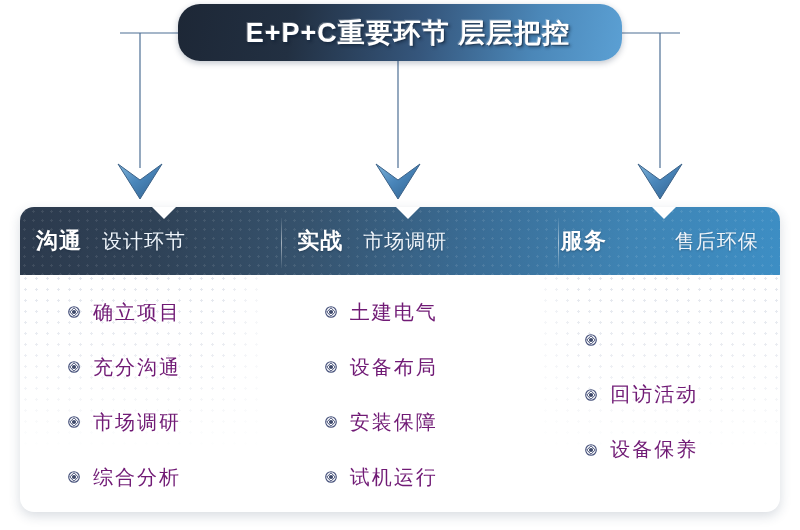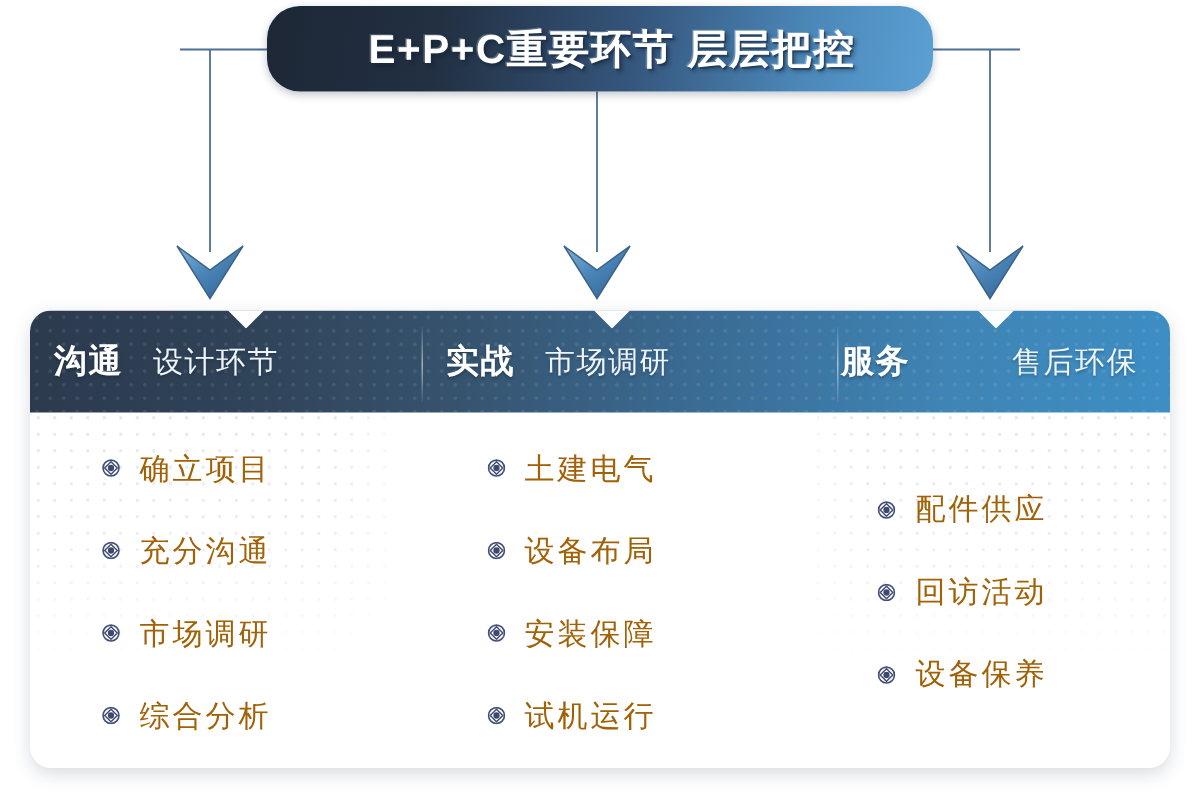--- a/index.html
+++ b/index.html
@@ -136,21 +136,21 @@
   .item{
     display:flex;align-items:center;
     height:55px;
   }
   .bullet{
     width:12px;height:12px;margin-right:13px;flex:0 0 auto;
     position:relative;
   }
   .bullet svg{display:block;}
   .item-label{
-    color:#a16207;
+    color:#701a75;
     font-size:20px;
     letter-spacing:2px;
     white-space:nowrap;
   }
 </style>
 </head>
 <body>
 
 <div id="stage">
 
@@ -303,21 +303,20 @@
         </div>
       <div class="col col3">
           <div class="item">
             <span class="bullet">
               <svg width="12" height="12" viewBox="0 0 12 12">
                 <circle cx="6" cy="6" r="5.3" fill="none" stroke="#45507a" stroke-width="1.1"></circle>
                 <path d="M6 1.8 L10.2 6 L6 10.2 L1.8 6 Z" fill="none" stroke="#45507a" stroke-width="1"></path>
                 <circle cx="6" cy="6" r="2.1" fill="#3f4a6b"></circle>
               </svg>
             </span>
-            <span class="item-label">配件供应</span>
           </div>
           <div class="item">
             <span class="bullet">
               <svg width="12" height="12" viewBox="0 0 12 12">
                 <circle cx="6" cy="6" r="5.3" fill="none" stroke="#45507a" stroke-width="1.1"></circle>
                 <path d="M6 1.8 L10.2 6 L6 10.2 L1.8 6 Z" fill="none" stroke="#45507a" stroke-width="1"></path>
                 <circle cx="6" cy="6" r="2.1" fill="#3f4a6b"></circle>
               </svg>
             </span>
             <span class="item-label">回访活动</span>

